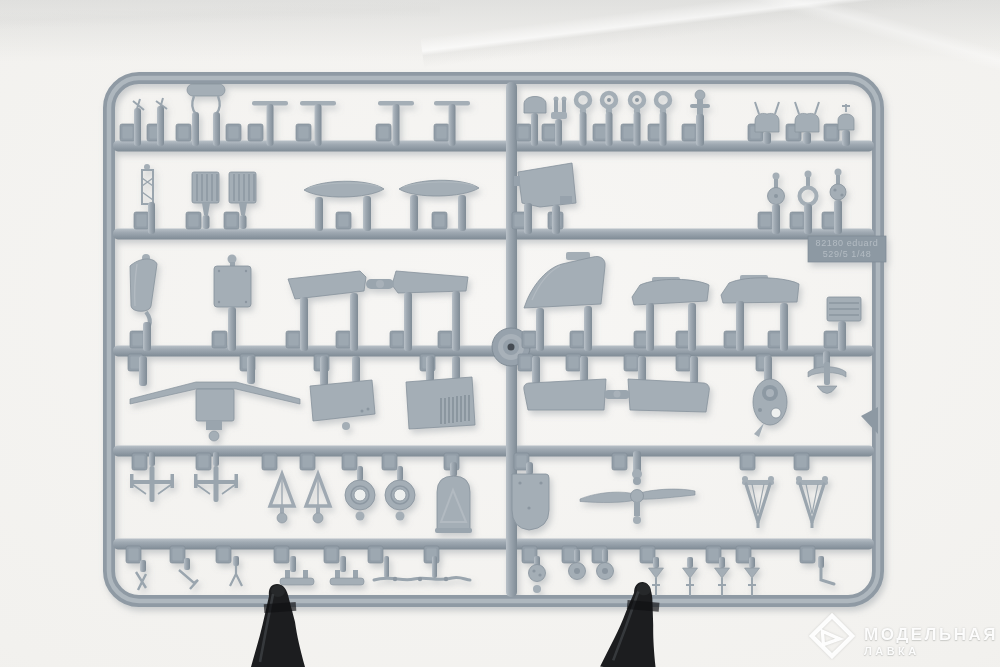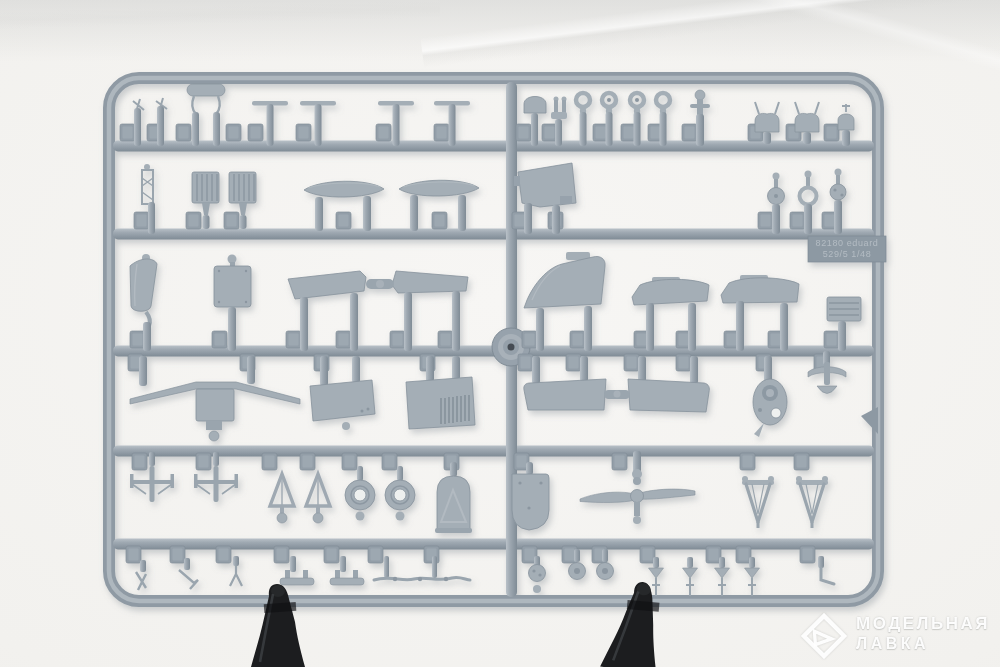--- a/index.html
+++ b/index.html
@@ -11,25 +11,25 @@
   .topshade{position:absolute;top:0;left:0;right:0;height:62px;
     background:linear-gradient(180deg, rgba(205,206,205,0.5), rgba(205,206,205,0));}
   .streak{position:absolute;pointer-events:none;}
   .s1{top:-10px;left:420px;width:640px;height:48px;transform:rotate(-7deg);opacity:.65;
     background:linear-gradient(180deg, rgba(255,255,255,0) 18%, rgba(255,255,255,0.9) 46%, rgba(208,208,206,0.35) 56%, rgba(255,255,255,0) 82%);}
   .s2{top:14px;right:-60px;width:320px;height:36px;transform:rotate(16deg);opacity:.4;
     background:linear-gradient(180deg, rgba(255,255,255,0) 20%, rgba(255,255,255,0.9) 50%, rgba(255,255,255,0) 80%);}
   .s3{top:4px;left:-20px;width:460px;height:22px;transform:rotate(-1.5deg);opacity:.35;
     background:linear-gradient(180deg, rgba(255,255,255,0) 10%, rgba(214,214,212,0.5) 50%, rgba(255,255,255,0) 90%);}
   .sprue-svg{position:absolute;top:0;left:0;}
-  .watermark{position:absolute;right:10px;bottom:8px;display:flex;align-items:flex-start;gap:9px;
+  .watermark{position:absolute;right:2px;bottom:8px;display:flex;align-items:flex-end;gap:9px;
     color:rgba(255,255,255,0.95);font-weight:bold;
     text-shadow:0 0 2px rgba(150,152,150,0.45), 0 1px 1px rgba(120,122,120,0.25);}
   .wm-line1{font-size:17px;letter-spacing:2.5px;line-height:1.25;}
-  .wm-line2{font-size:16px;letter-spacing:3.5px;line-height:1.25;}
+  .wm-line2{font-size:11px;letter-spacing:3.5px;line-height:1.25;}
   .wm-logo{filter:drop-shadow(0 0 1px rgba(150,152,150,0.4));}
   .emboss{font-size:9px;letter-spacing:0.6px;fill:#b6bec5;opacity:0.95;}
 </style>
 </head>
 <body>
 
 <div class="stage">
   <div class="topshade"></div>
   <div class="streak s1"></div>
   <div class="streak s2"></div>

